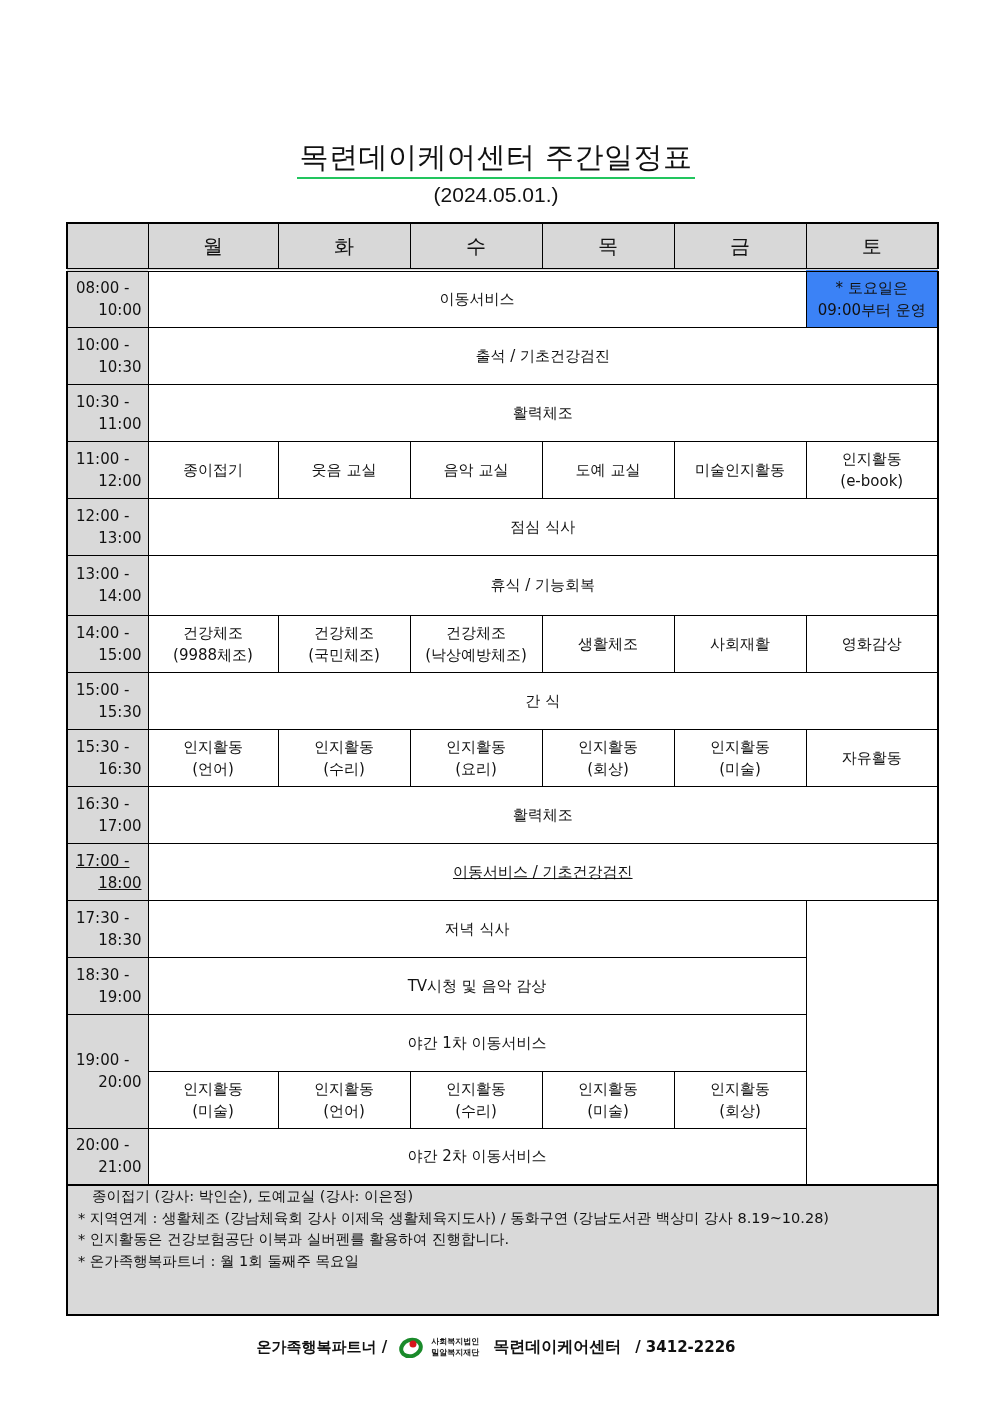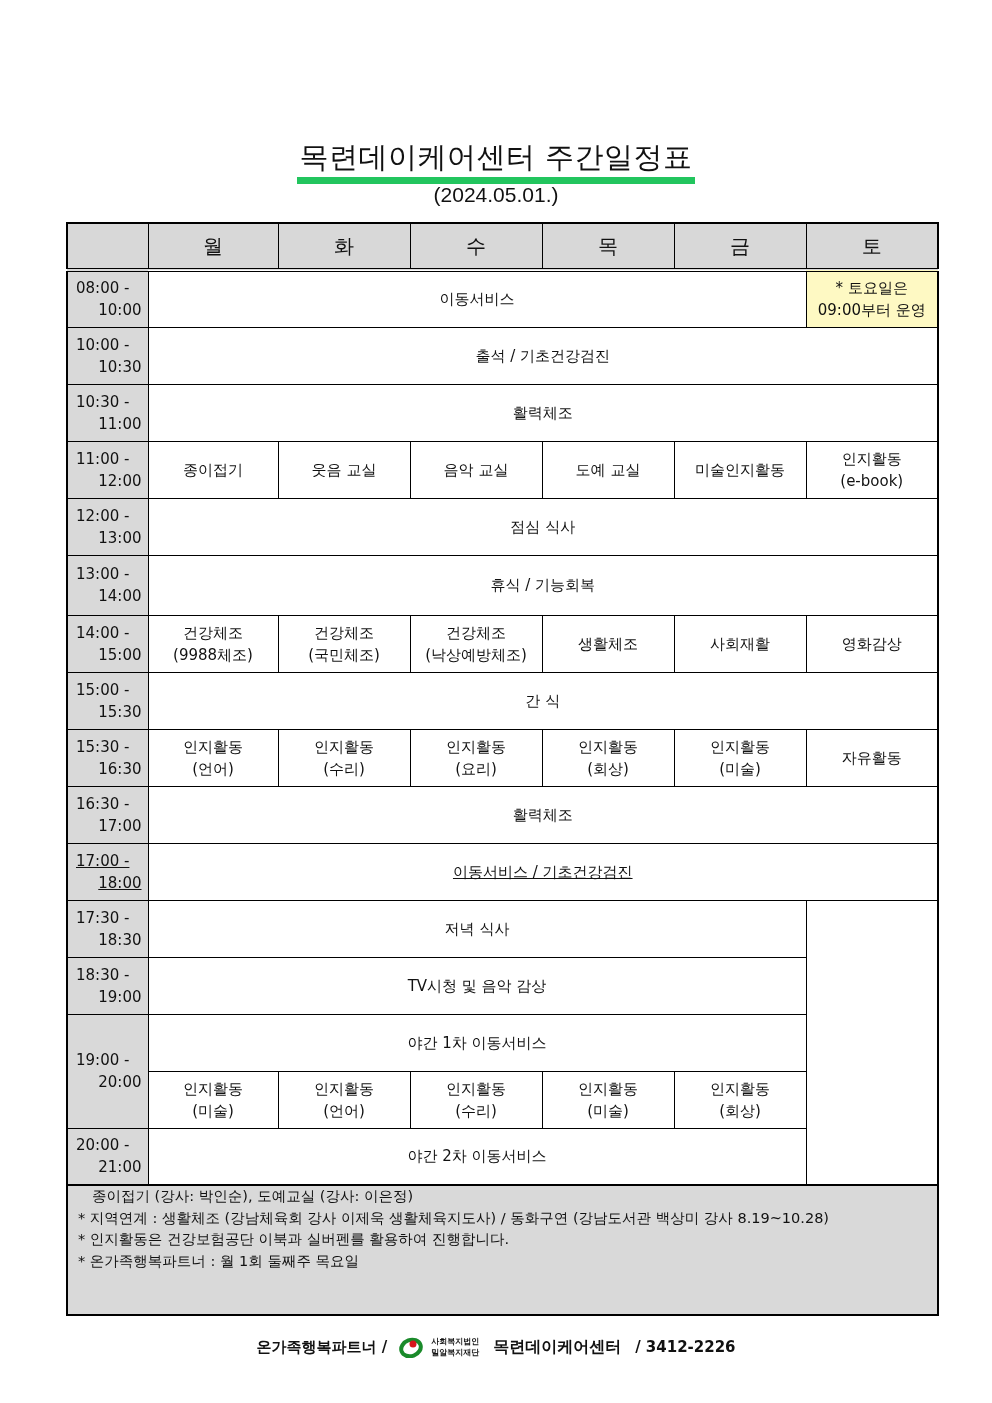--- a/index.html
+++ b/index.html
@@ -1,27 +1,27 @@
 <!DOCTYPE html>
 <html><head>
 <meta charset="utf-8">
 <style>
   html, body { margin: 0; padding: 0; background: #ffffff; }
   body { width: 992px; height: 1403px; position: relative; font-family: "DejaVu Sans", sans-serif; color: #111; overflow: hidden; }
   .title { position: absolute; top: 138px; left: 0; width: 992px; text-align: center; }
-  .title span { font-size: 29px; letter-spacing: 0.5px; border-bottom: 7px solid #22c55e; padding: 0 2px 1px 2px; display: inline-block; line-height: 38px; }
+  .title span { font-size: 29px; letter-spacing: 0.5px; border-bottom: 2px solid #22c55e; padding: 0 2px 1px 2px; display: inline-block; line-height: 38px; }
   .subtitle { position: absolute; top: 183px; left: 0; width: 992px; text-align: center; font-size: 21px; font-family: "Liberation Sans", sans-serif; }
   table.sched { position: absolute; top: 222px; left: 66px; width: 871px; border-collapse: collapse; table-layout: fixed; border: 2px solid #000; }
   table.sched td, table.sched th { border: 1px solid #000; text-align: center; vertical-align: middle; padding: 0; font-size: 15px; line-height: 22px; font-weight: normal; }
   table.sched th { background: #d8d8d8; font-size: 20px; height: 44px; }
   table.sched tr.head th { border-bottom: 4px double #000; }
   td.time { background: #d9d9d9; text-align: left !important; padding: 0 6px 0 8px !important; font-size: 15px; line-height: 22px; }
   td.time .t1 { display: block; text-align: left; }
   td.time .t2 { display: block; text-align: right; }
-  td.sat-note { background: #fef9c3; font-size: 14px; }
+  td.sat-note { background: #3b82f6; font-size: 14px; }
   td.blank-sat { background: #fff; }
   .notes { position: absolute; top: 1185px; left: 66px; width: 851px; height: 128px; background: #d9d9d9; border: 2px solid #000; border-top: 1px solid #000; padding: 0 8px 0 10px; font-size: 14.5px; line-height: 21.5px; }
   .notes div { white-space: nowrap; }
   .notes .indent { padding-left: 14px; }
   .footer { position: absolute; top: 1336px; left: 0; width: 992px; display: flex; align-items: center; justify-content: center; font-weight: bold; font-size: 15px; }
   .footer .partner { margin-right: 6px; }
   .footer .logo { width: 24px; height: 22px; margin: 0 8px 0 6px; }
   .footer .org { font-size: 8px; line-height: 11px; font-weight: bold; margin-right: 14px; }
   .footer .center { font-size: 16px; margin-right: 14px; }
 </style>

